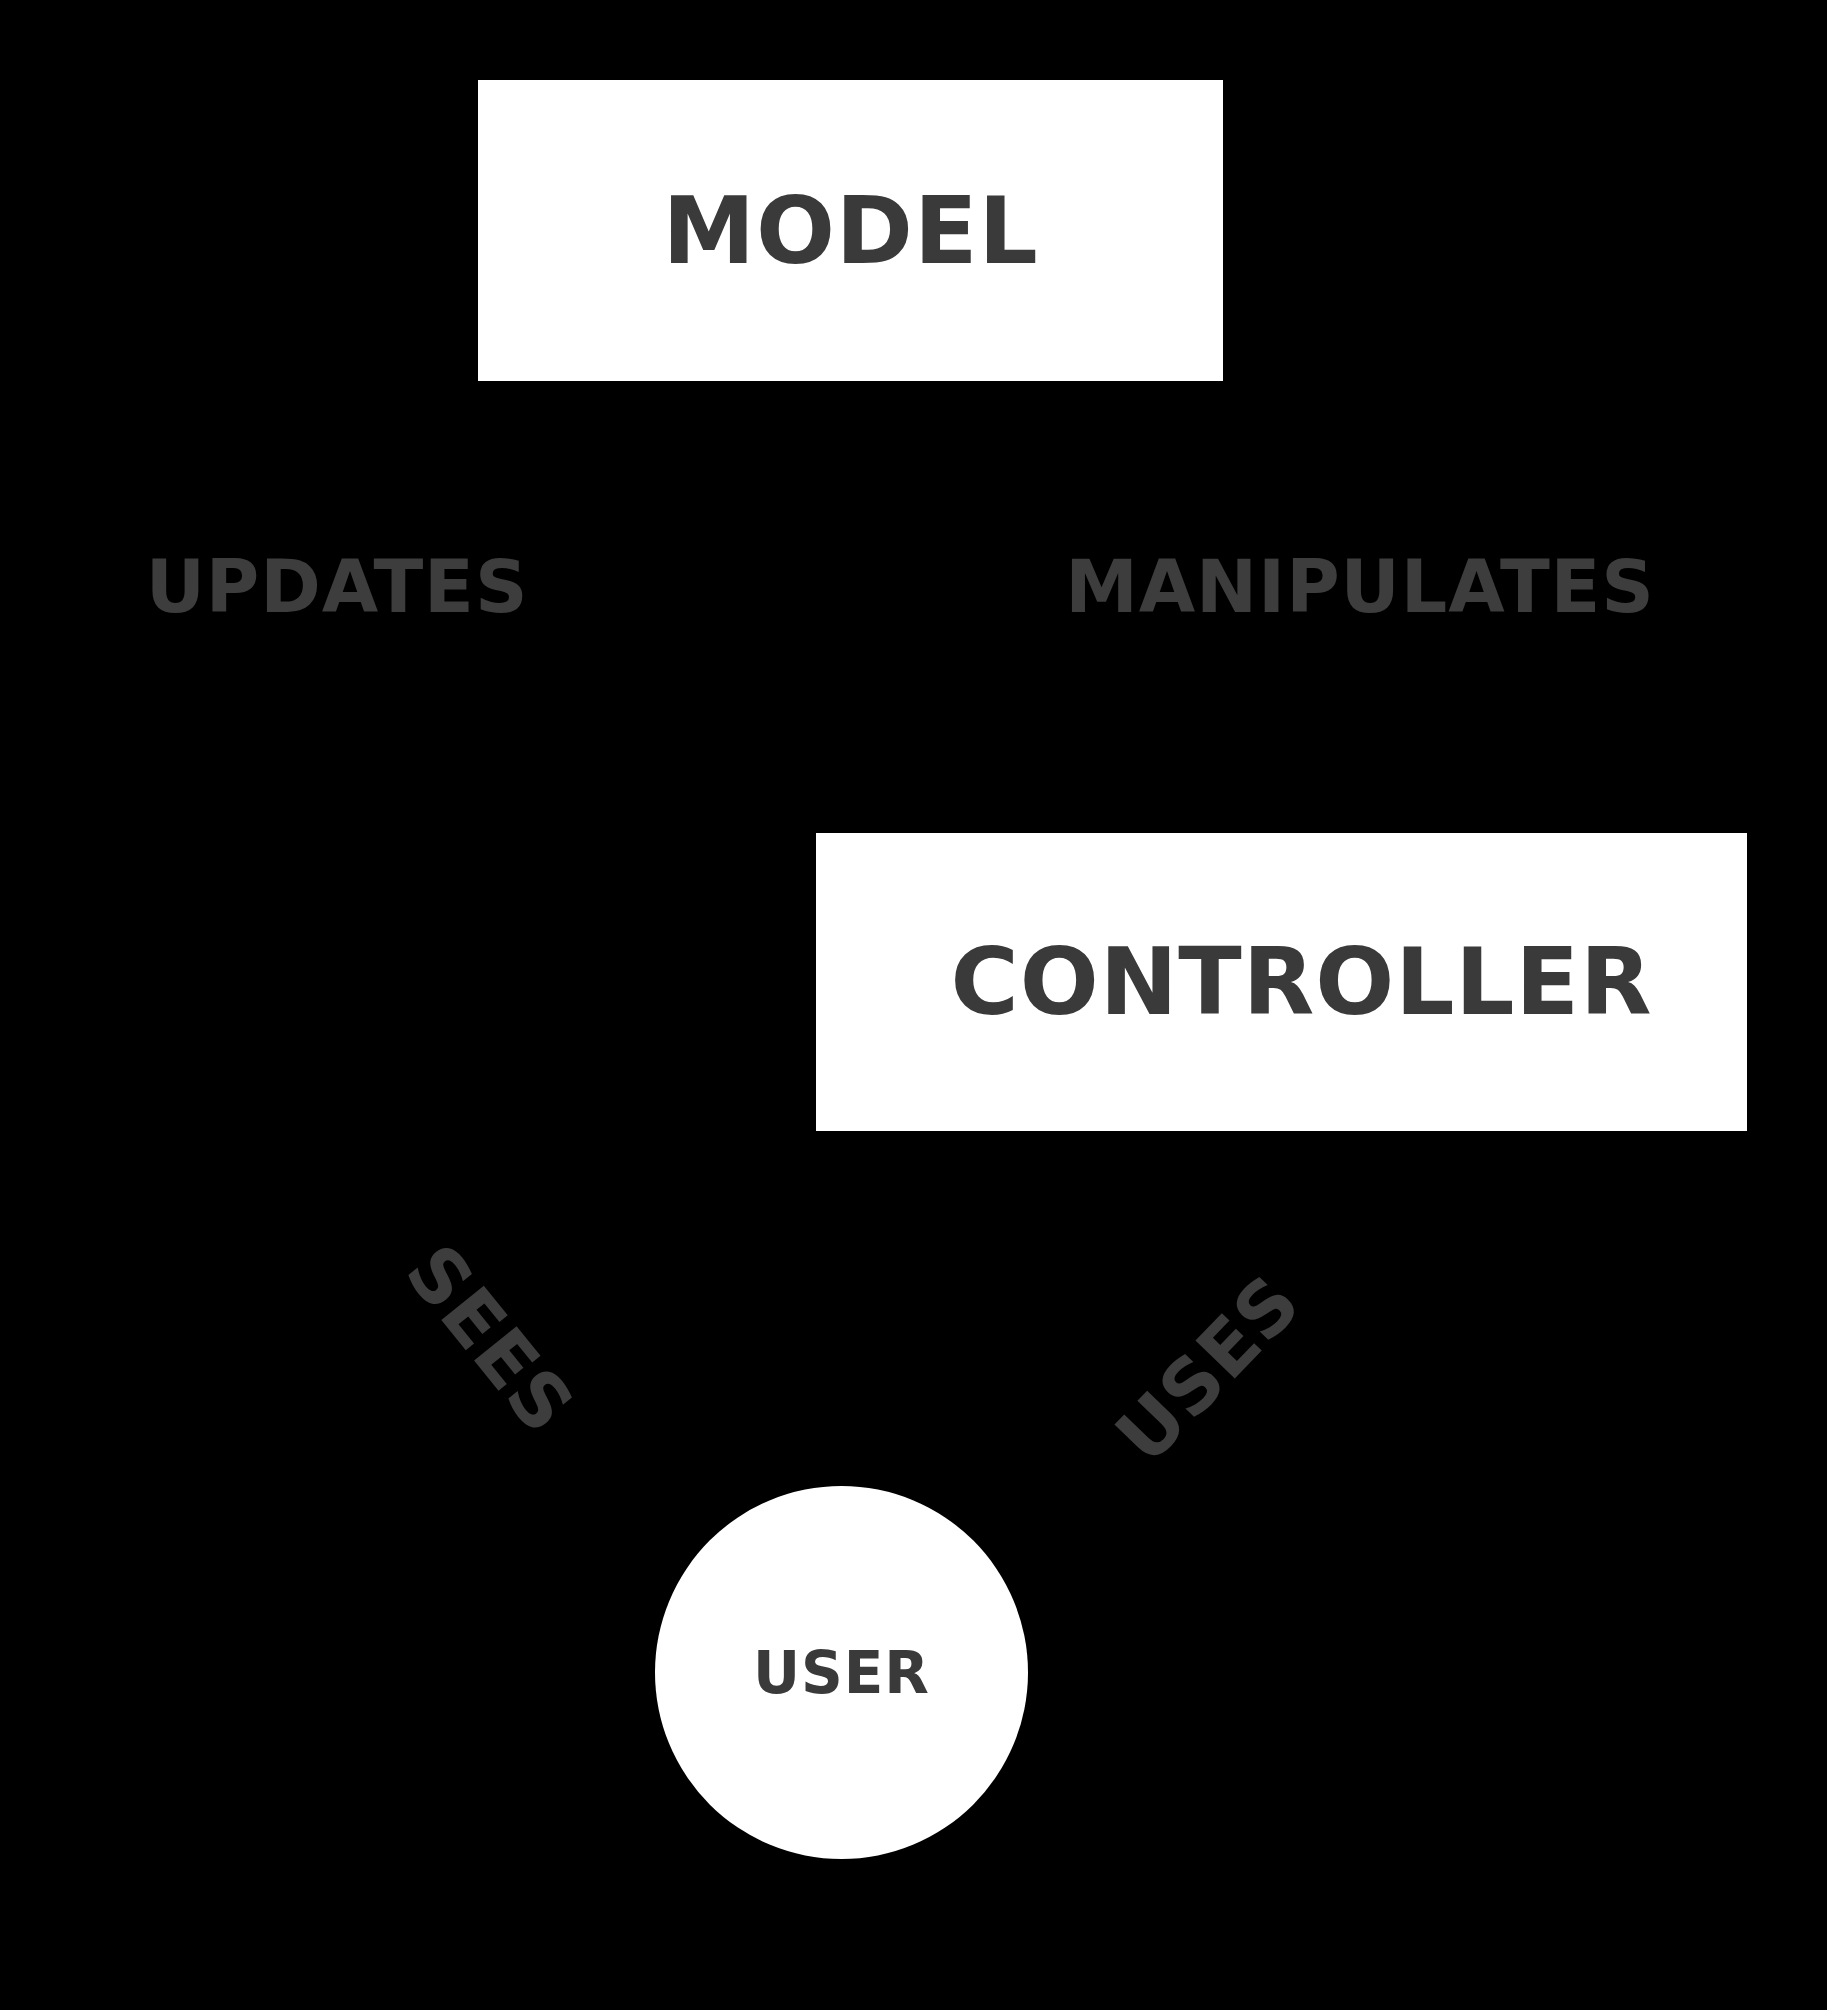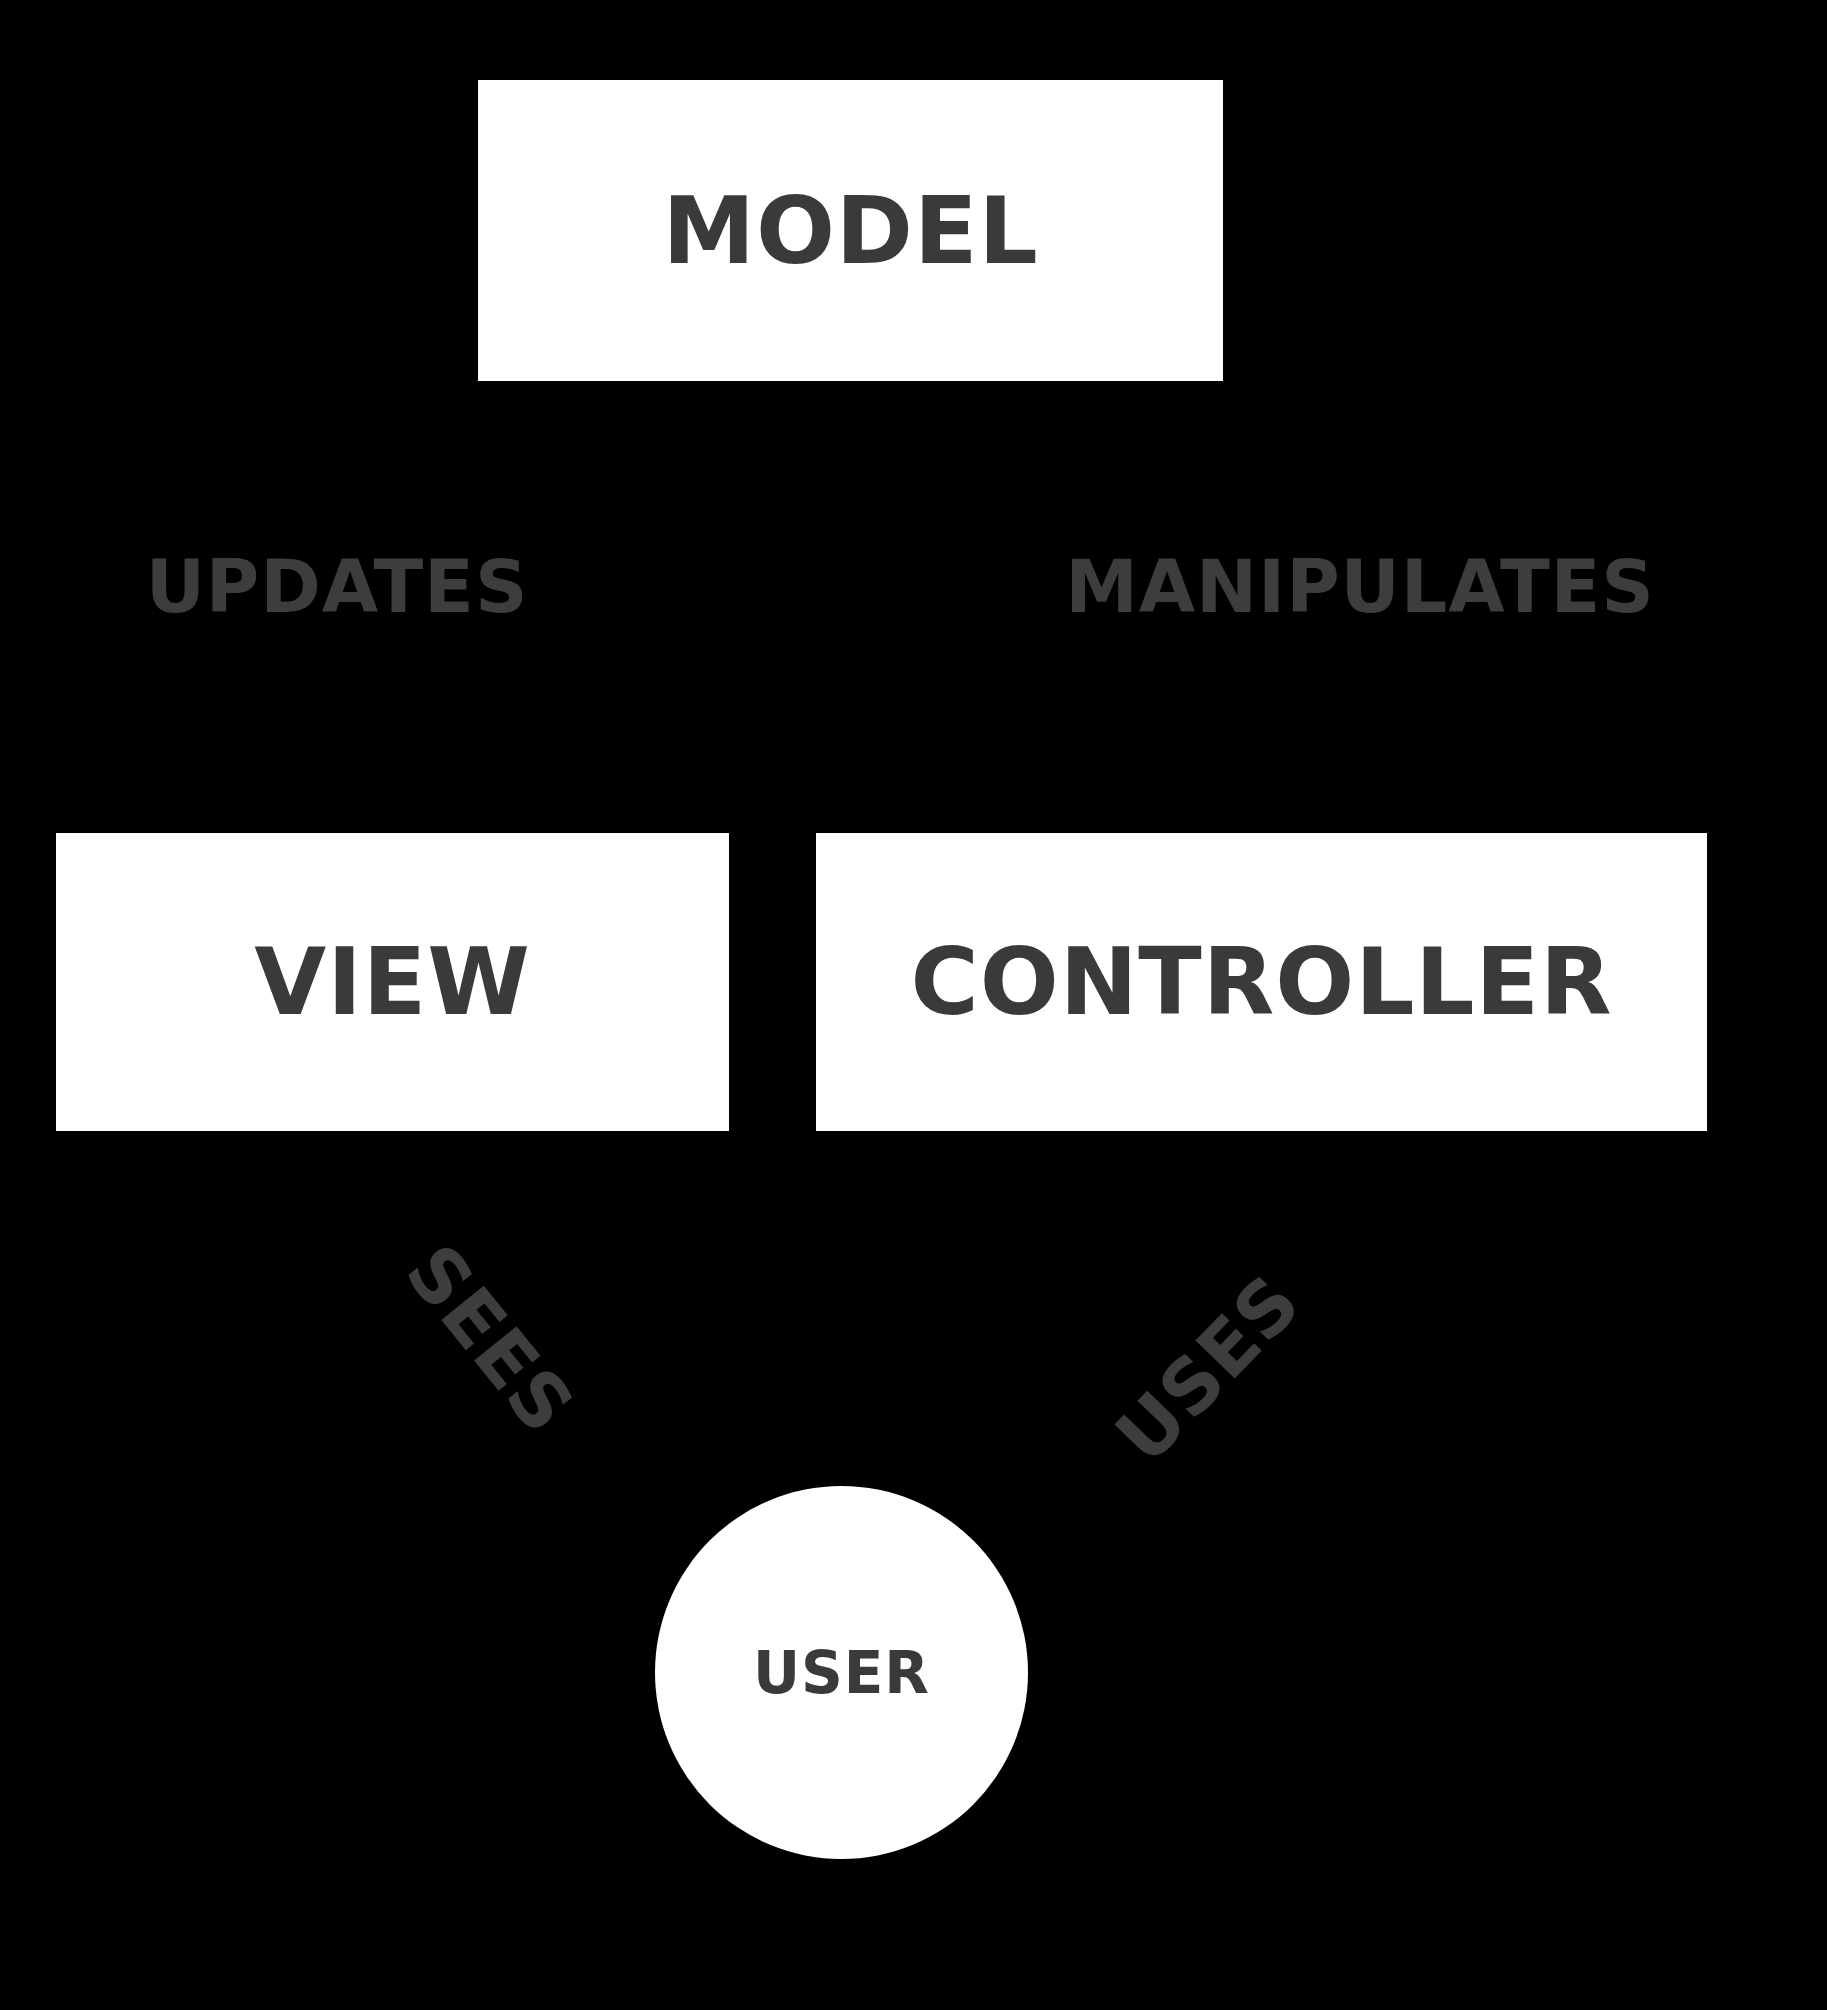--- a/index.html
+++ b/index.html
@@ -37,20 +37,21 @@
     left: 56px;
     top: 833px;
     width: 673px;
     height: 298px;
   }
   .node-controller {
     left: 816px;
     top: 833px;
     width: 891px;
     height: 298px;
+    padding-left: 40px;
   }
   .node-user {
     left: 655px;
     top: 1486px;
     width: 373px;
     height: 373px;
     border-radius: 50%;
     font-size: 58px;
   }
   .edge-label {
@@ -89,23 +90,20 @@
 <div class="canvas">
 
   <div class="node node-model">
     <span>MODEL</span>
   </div>
 
   <div class="edge-label edge-manipulates">MANIPULATES</div>
 
   <div class="edge-label edge-updates">UPDATES</div>
 
-  <div class="node node-view">
-    <span>VIEW</span>
-  </div>
 
   <div class="node node-controller">
     <span>CONTROLLER</span>
   </div>
 
   <div class="edge-label edge-sees">SEES</div>
 
   <div class="edge-label edge-uses">USES</div>
 
   <div class="node node-user">

